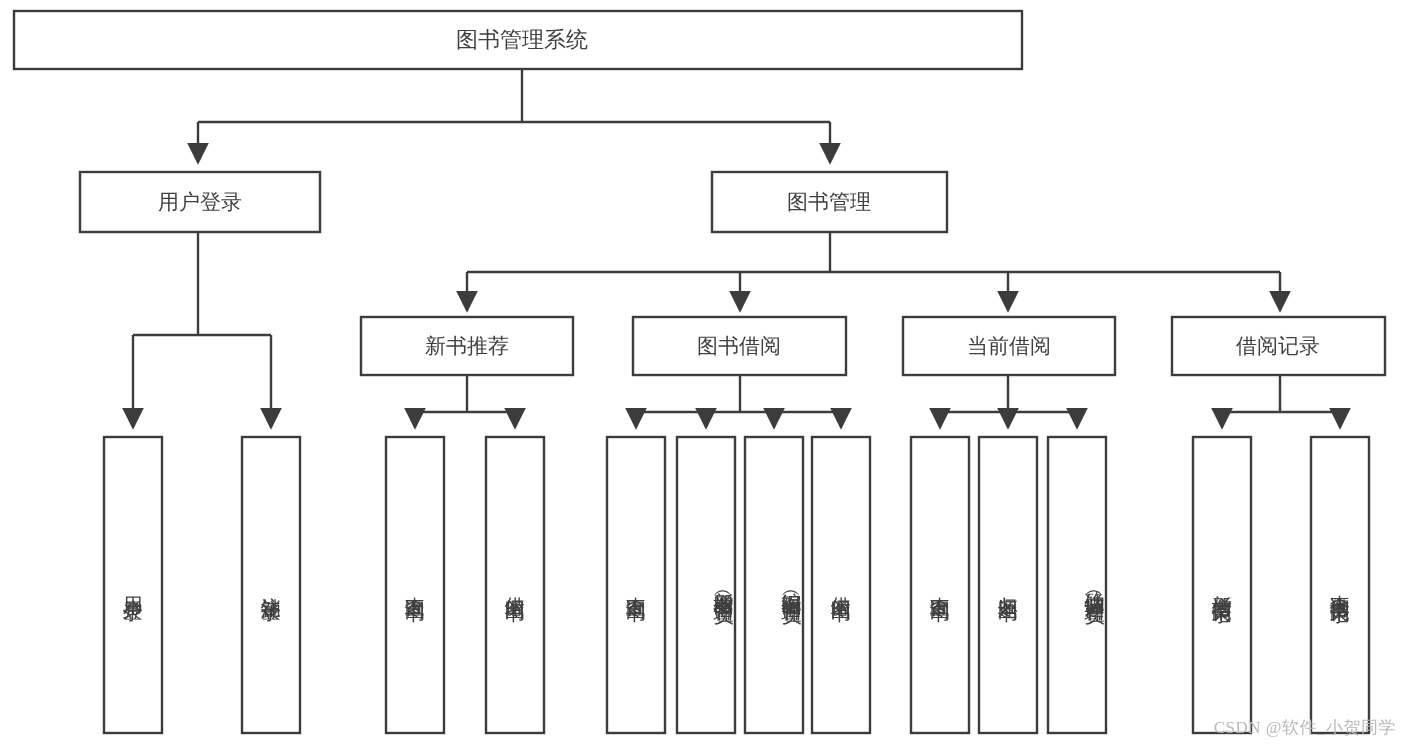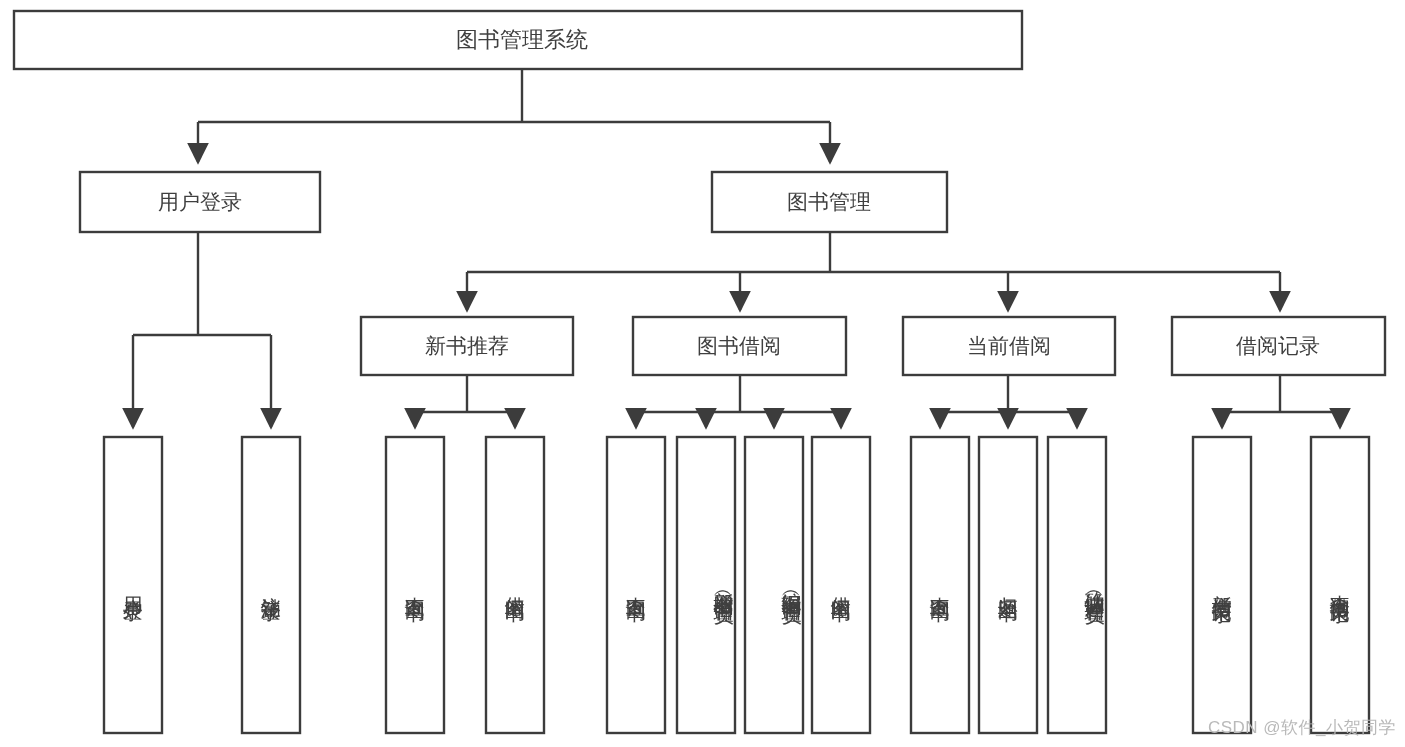--- a/index.html
+++ b/index.html
@@ -64,21 +64,21 @@
     line-height: 1.12;
     letter-spacing: 2px;
     white-space: nowrap;
     pointer-events: none;
   }
   .watermark {
     position: absolute;
     right: 9px;
     bottom: 8px;
     color: #b9b9b9;
-    font-family: Liberation Sans, sans-serif;
+    font-family: Liberation Serif, serif;
     font-size: 17px;
     letter-spacing: 0.5px;
     white-space: nowrap;
   }
 </style>
 </head>
 <body>
 
 <div id="canvas">
 

